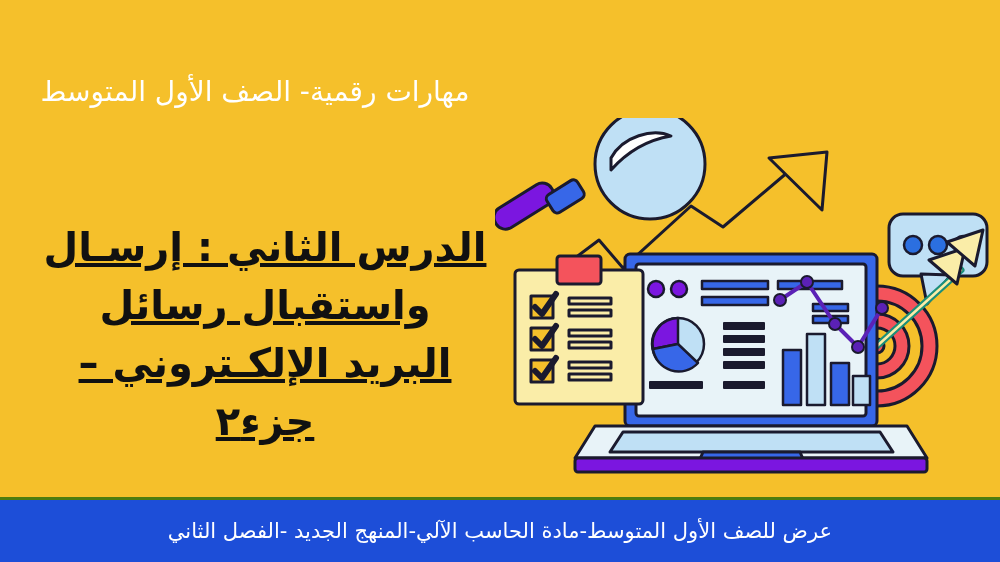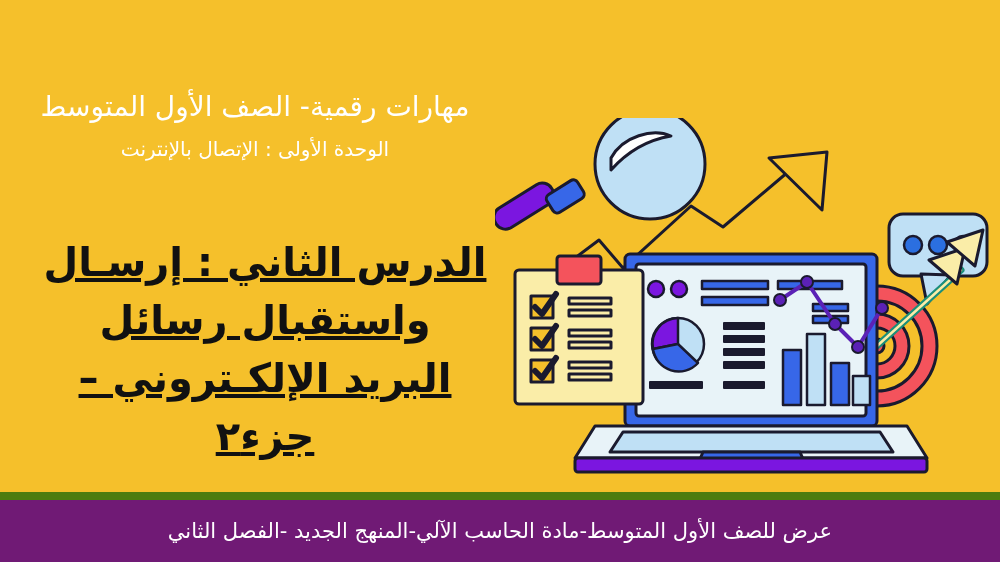--- a/index.html
+++ b/index.html
@@ -16,21 +16,20 @@
     overflow:hidden;
   }
 
   
   .text-col{
     position:absolute;
     left:0;top:0;
     width:520px;height:448px;
     direction:rtl;
     text-align:center;
-    margin-top:15px;
   }
   .kicker{
     position:absolute;
     top:76px;right:40px;left:30px;
     color:#FFFFFF;
     font-size:28px;
     font-weight:400;
     letter-spacing:0px;
     line-height:1.15;
     white-space:nowrap;
@@ -54,22 +53,22 @@
     direction:rtl;
     text-align:center;
     text-decoration:underline;
   }
 
   
   .footer-bar{
     position:absolute;
     left:0;right:0;bottom:0;
     height:62px;
-    background:#701a75;
-    border-top:8px solid #4d7c0f;
+    background:#1d4ed8;
+    border-top:3px solid #4d7c0f;
     display:flex;
     align-items:center;
     justify-content:center;
   }
   .footer-text{
     color:#FFFFFF;
     font-size:21px;
     direction:rtl;
     text-align:center;
     white-space:nowrap;
@@ -86,21 +85,20 @@
 </style>
 </head>
 <body>
 
 <div id="slide">
 
   <div class="text-col">
 
     <div class="kicker">مهارات رقمية- الصف الأول المتوسط</div>
 
-    <div class="subkicker">الوحدة الأولى : الإتصال بالإنترنت</div>
 
     <div class="main-title">الدرس الثاني : إرسـال واستقبال رسائل البريد الإلكـتروني – جزء٢</div>
   </div>
 
   <div class="art">
     <svg viewBox="0 0 505 375" xmlns="http://www.w3.org/2000/svg">
       <g stroke="#1A1A2E" stroke-width="3" stroke-linejoin="round" stroke-linecap="round">
 
         <g fill="none">
           <path d="M52 161 L104 122 L128 150 L196 88 L228 109 L300 48"></path>

